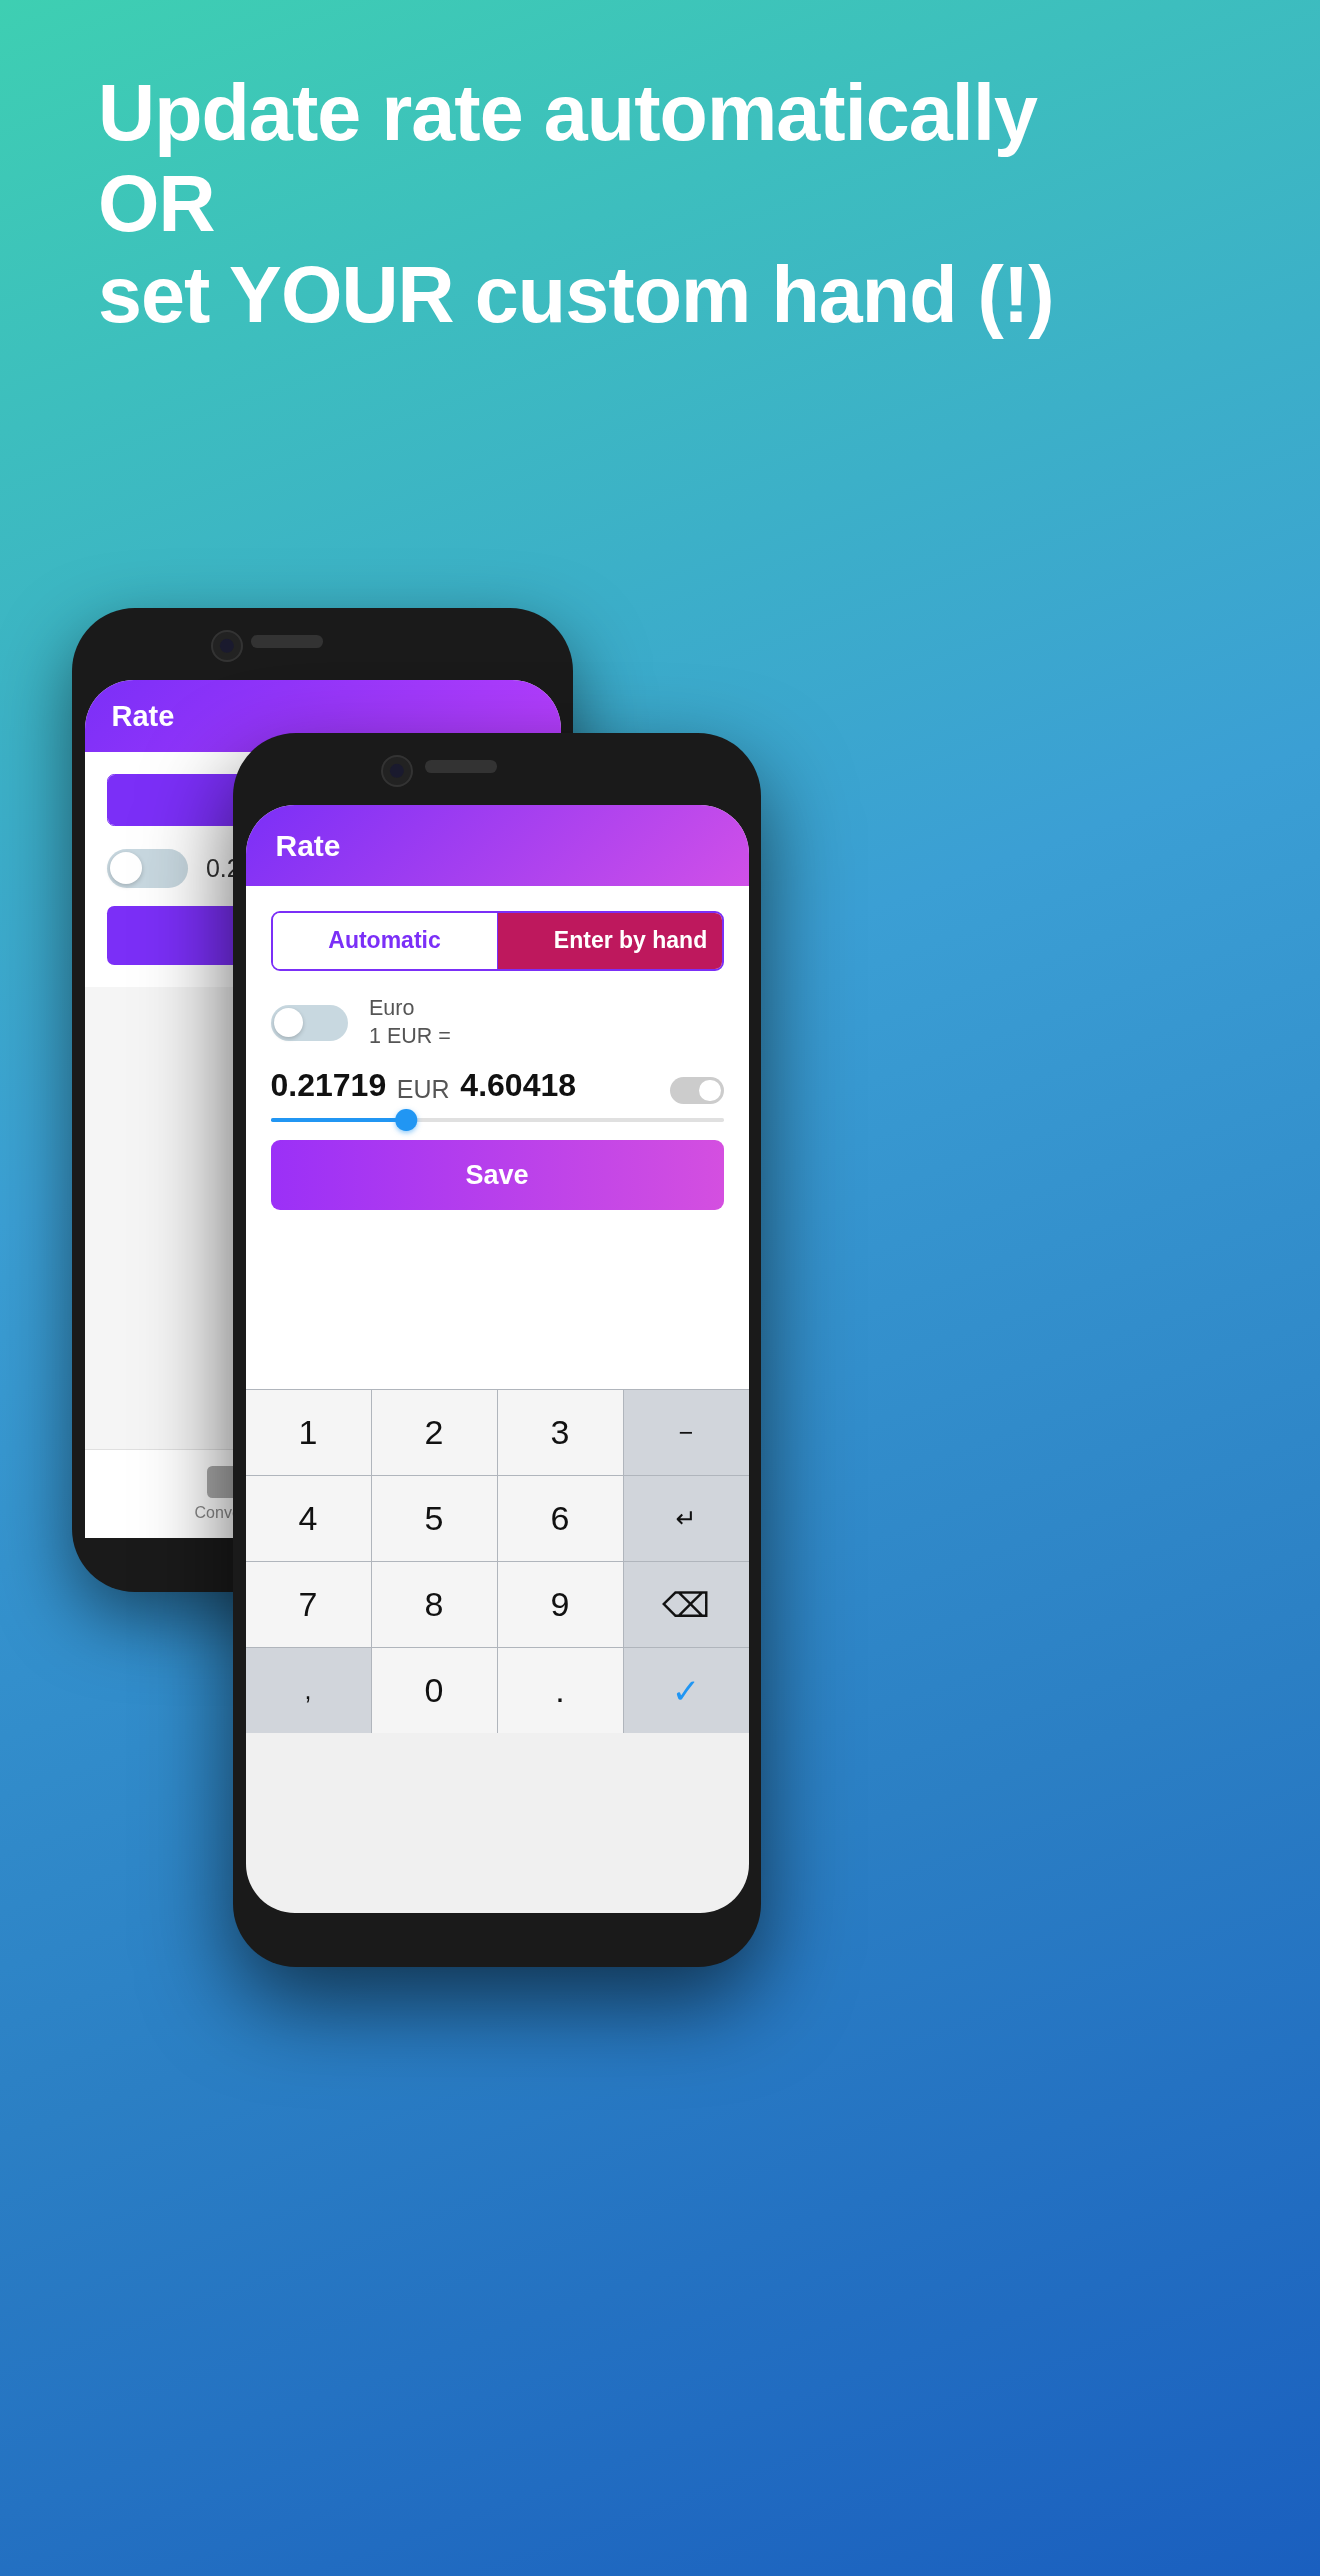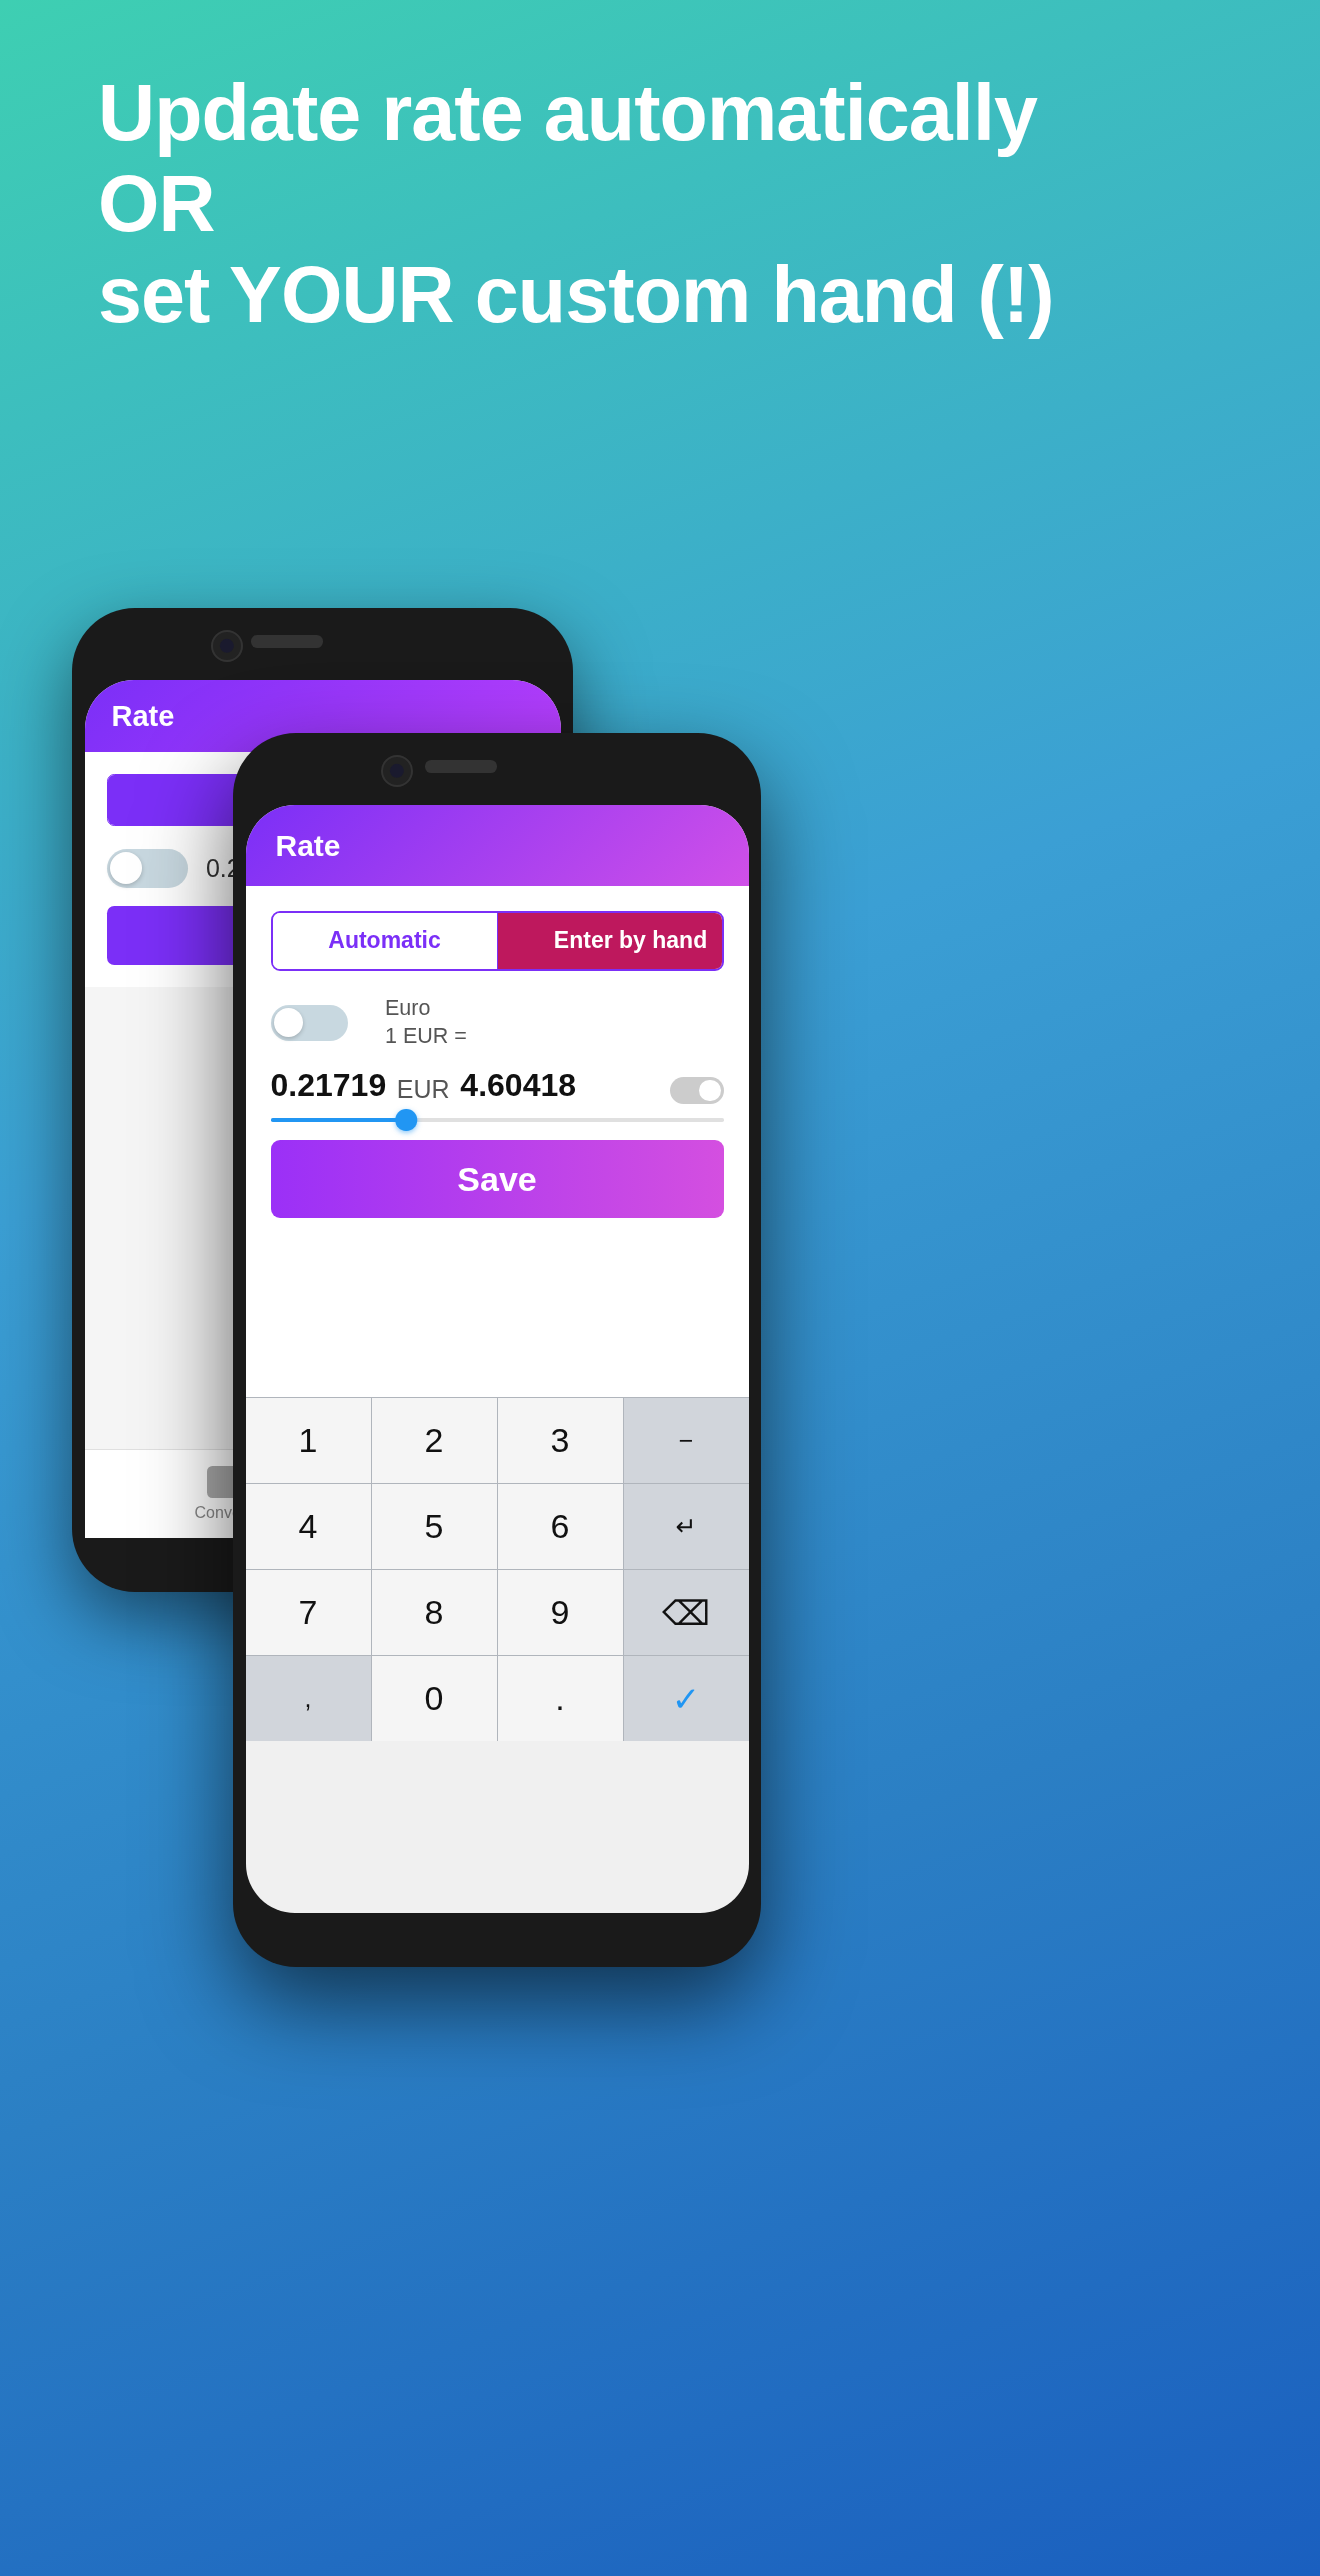--- a/index.html
+++ b/index.html
@@ -312,21 +312,20 @@
       font-size: 23px;
       font-weight: 600;
       padding: 14.3px;
       text-align: right;
     }
 
     .phone-front .rate-row {
       display: flex;
       align-items: flex-start;
       margin-bottom: 18px;
-      gap: 16px;
     }
 
     .phone-front .toggle-pill {
       width: 77px;
       height: 36px;
       background: #c8d8e0;
       border-radius: 18px;
       position: relative;
       margin-right: 21.5px;
       margin-top: 9px;
@@ -436,21 +435,21 @@
       border-radius: 50%;
       box-shadow: 0 1.8px 5.4px rgba(33,150,243,0.5);
     }
 
     .phone-front .save-btn {
       background: linear-gradient(90deg, #9b30f7, #d44fe0);
       color: white;
       border-radius: 9px;
       padding: 19.7px;
       text-align: center;
-      font-size: 34px;
+      font-size: 27px;
       font-weight: 600;
       margin-bottom: 0;
     }
 
     
     .phone-front .keyboard {
       background: #d1d5db;
       padding: 0;
     }
 

